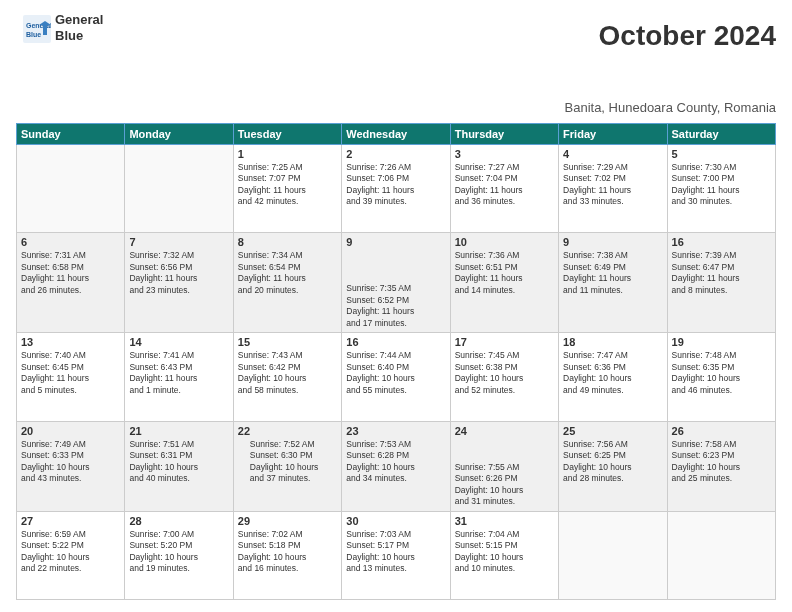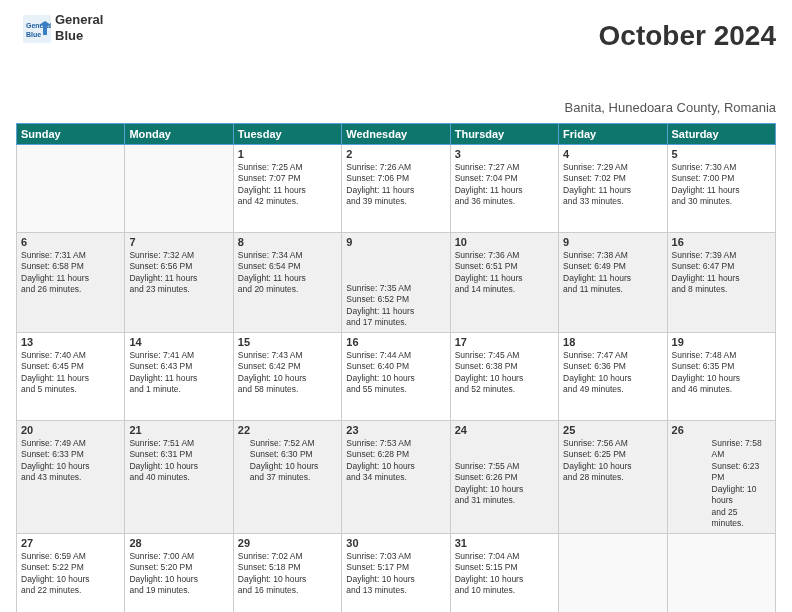--- a/index.html
+++ b/index.html
@@ -311,21 +311,21 @@
           </td>
           <td>
             <span class="day-num">25</span>
             <div class="day-info" style="white-space: pre-line;">Sunrise: 7:56 AM
 Sunset: 6:25 PM
 Daylight: 10 hours
 and 28 minutes.</div>
           </td>
           <td>
             <span class="day-num">26</span>
-            <div class="day-info" style="white-space: pre-line; margin-left: 40px;">Sunrise: 7:58 AM
+            <div class="day-info" style="white-space: pre-line;">Sunrise: 7:58 AM
 Sunset: 6:23 PM
 Daylight: 10 hours
 and 25 minutes.</div>
           </td>
         </tr>
         <tr>
           <td>
             <span class="day-num">27</span>
             <div class="day-info" style="white-space: pre-line;">Sunrise: 6:59 AM
 Sunset: 5:22 PM

